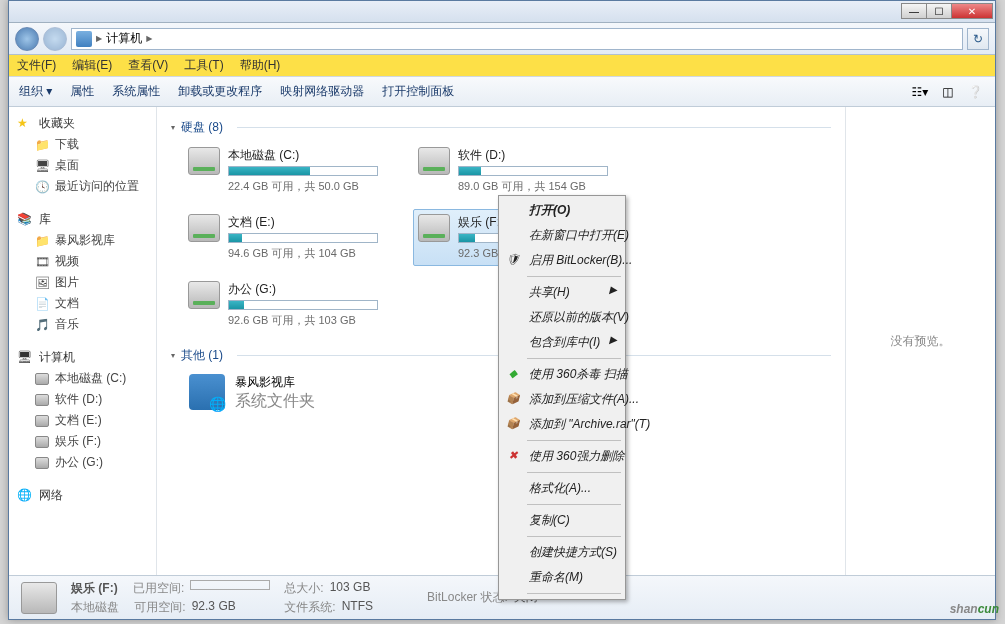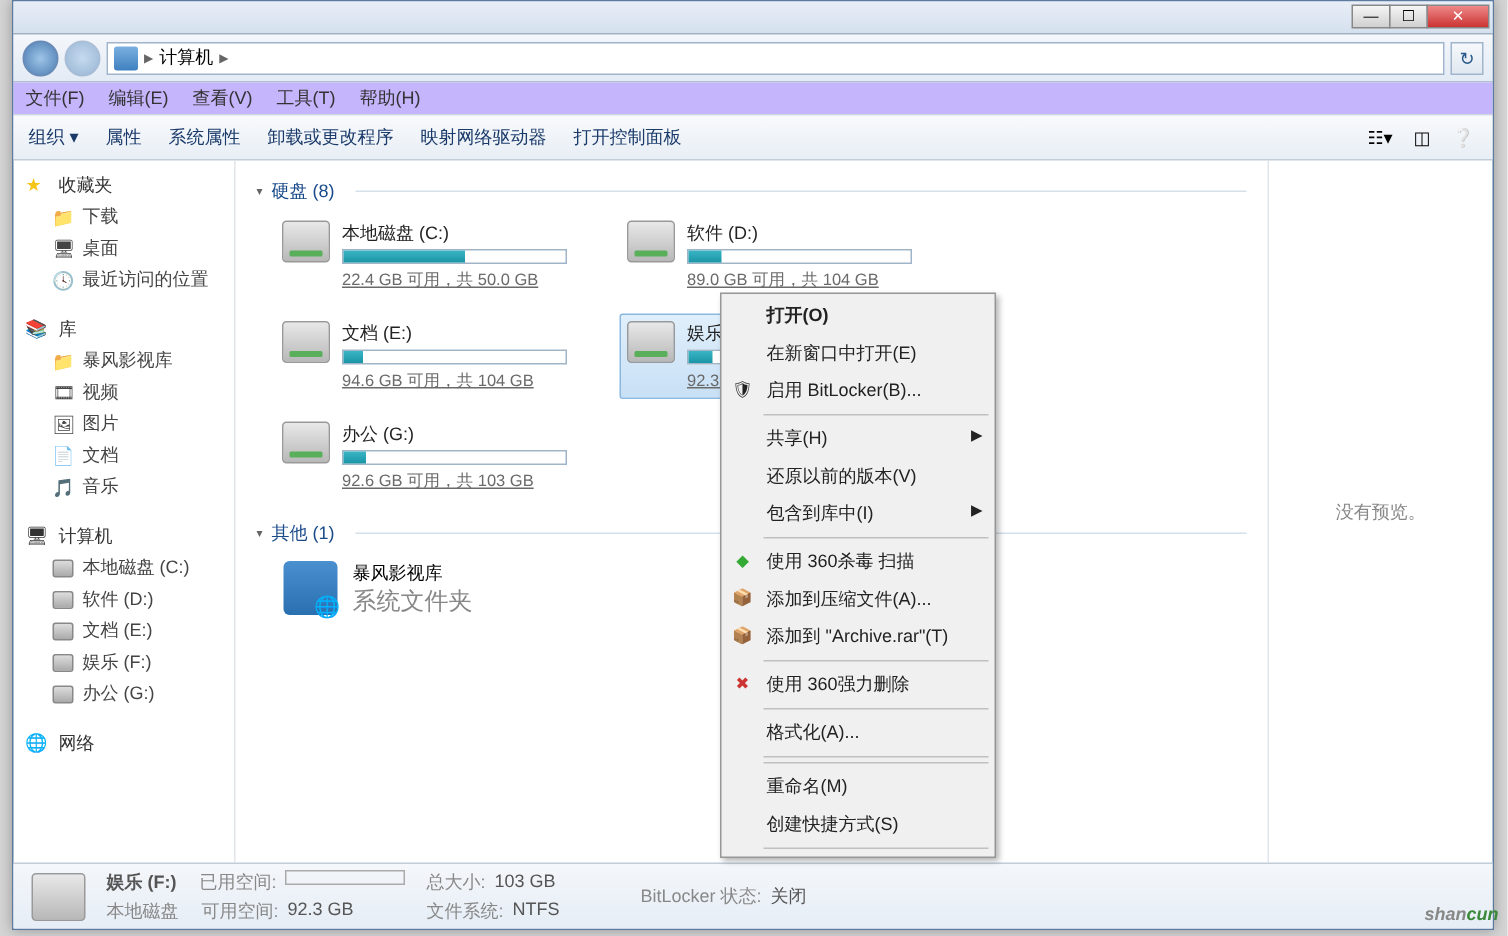--- a/index.html
+++ b/index.html
@@ -10,21 +10,21 @@
 .titlebar-btn { width:26px; height:16px; border:1px solid #888; background:linear-gradient(#f5f5f5,#d0d0d0); display:flex; align-items:center; justify-content:center; font-size:10px; margin-left:-1px; }
 .titlebar-btn.close { background:linear-gradient(#e88,#c33); color:#fff; width:42px; }
 .navbar { height:32px; background:linear-gradient(#f4f7fb,#e3ebf5); border-bottom:1px solid #b0c0d0; display:flex; align-items:center; padding:0 6px; gap:4px; }
 .navbtn { width:24px; height:24px; border-radius:50%; background:radial-gradient(#9ec5e8,#4a7ab0); border:1px solid #6a8ab5; }
 .breadcrumb { flex:1; height:22px; border:1px solid #a0b5cc; background:#fff; display:flex; align-items:center; padding:0 4px; gap:4px; }
 .bc-icon { width:16px; height:16px; background:linear-gradient(#7ab0e0,#4080c0); border-radius:2px; }
 .bc-sep { color:#888; }
 .refresh-btn { width:22px; height:22px; border:1px solid #a0b5cc; background:linear-gradient(#f5f8fb,#e0e8f0); display:flex; align-items:center; justify-content:center; color:#2a5a8a; }
 .searchbox { width:190px; height:22px; border:1px solid #a0b5cc; background:#fff; display:flex; align-items:center; padding:0 4px; color:#888; font-style:italic; }
 .search-icon { margin-left:auto; color:#555; font-style:normal; }
-.menubar { height:22px; background:#c4b5fd; border-bottom:1px solid #d0d8e0; display:flex; align-items:center; padding:0 8px; gap:16px; }
+.menubar { height:22px; background:#fde047; border-bottom:1px solid #d0d8e0; display:flex; align-items:center; padding:0 8px; gap:16px; }
 .menu-item { color:#333; cursor:default; }
 .toolbar { height:30px; background:linear-gradient(#f8fafc,#e8eef5); border-bottom:1px solid #c0ccd8; display:flex; align-items:center; padding:0 10px; gap:18px; }
 .tool-item { color:#1a3a6a; }
 .tool-right { margin-left:auto; display:flex; gap:10px; align-items:center; }
 .tool-icon { width:18px; height:18px; display:inline-flex; align-items:center; justify-content:center; }
 .content { display:flex; height:468px; }
 .sidebar { width:148px; border-right:1px solid #e0e5ea; padding:6px 0; overflow:auto; }
 .side-group { margin-bottom:12px; }
 .side-hdr { display:flex; align-items:center; gap:6px; padding:2px 8px; color:#333; }
 .side-hdr .ico { width:16px; height:16px; }
@@ -36,30 +36,30 @@
 .group-hdr::after { content:""; flex:1; height:1px; background:#d5e0ea; margin-left:8px; }
 .drives { display:flex; flex-wrap:wrap; gap:10px 30px; margin:6px 0 14px 12px; }
 .drive { width:200px; display:flex; gap:8px; padding:4px; border:1px solid transparent; border-radius:2px; }
 .drive.selected { background:linear-gradient(#e0effb,#c8e0f5); border:1px solid #8ab8e0; }
 .drive-icon { width:32px; height:28px; background:linear-gradient(#e8e8e8,#b8b8b8); border:1px solid #999; border-radius:3px; position:relative; }
 .drive-icon::after { content:""; position:absolute; bottom:3px; left:4px; width:22px; height:4px; background:#5ab05a; border-radius:1px; }
 .drive-info { flex:1; }
 .drive-name { color:#222; margin-bottom:2px; }
 .drive-bar { height:10px; border:1px solid #a0b5c8; background:#fff; margin-bottom:3px; position:relative; }
 .drive-fill { height:100%; background:linear-gradient(#3ab5c5,#1a95a5); }
-.drive-stat { color:#6a6a6a; font-size:11px;text-decoration:underline; }
+.drive-stat { color:#6a6a6a; font-size:11px; }
 .other-item { display:flex; gap:10px; margin-left:12px; padding:6px; }
 .other-icon { width:36px; height:36px; background:linear-gradient(#4a90d0,#2a70b0); border-radius:4px; position:relative; }
 .other-icon::after { content:"🌐"; position:absolute; bottom:-2px; right:-2px; font-size:14px; }
 .statusbar { height:44px; background:linear-gradient(#f4f7fb,#e6edf5); border-top:1px solid #c0ccd8; display:flex; align-items:center; padding:0 12px; gap:14px; }
 .status-icon { width:36px; height:32px; background:linear-gradient(#e8e8e8,#b8b8b8); border:1px solid #999; border-radius:3px; }
 .status-cols { display:flex; flex-direction:column; gap:2px; font-size:11px; color:#555; }
 .status-cols .row { display:flex; gap:6px; }
 .status-cols .lbl { color:#888; }
-.context-menu { position:absolute; top:195px; left:480px; width:184px; background:#f0f0f0; border:1px solid #979797; box-shadow:2px 2px 4px rgba(0,0,0,.3); padding:2px; z-index:100; }
+.context-menu { position:absolute; top:195px; left:498px; width:128px; background:#f0f0f0; border:1px solid #979797; box-shadow:2px 2px 4px rgba(0,0,0,.3); padding:2px; z-index:100;font-style:italic; }
 .cm-item { padding:4px 20px 4px 28px; position:relative; color:#222; white-space:nowrap; }
 .cm-item.bold { font-weight:bold; }
 .cm-item .arrow { position:absolute; right:6px; top:4px; font-size:10px; }
 .cm-sep { height:1px; background:#c0c0c0; margin:3px 2px 3px 26px; }
 .cm-icon { position:absolute; left:4px; top:3px; width:16px; height:16px; display:flex; align-items:center; justify-content:center; font-size:11px; }
 .star-ico { color:#f5c518; }
 .folder-ico { color:#f0c070; }
 .drive-ico-sm { width:14px; height:12px; background:linear-gradient(#ddd,#aaa); border:1px solid #888; border-radius:2px; display:inline-block; }
 .lib-ico { color:#5a9ad5; }
 .watermark { position:absolute; bottom:6px; right:6px; font-size:18px; font-weight:bold; font-style:italic; color:#4a9a4a; z-index:200; }
@@ -209,21 +209,21 @@
         <div class="drive-stat">22.4 GB 可用，共 50.0 GB</div>
       </div>
     </div>
           <div class="drive">
       <div class="drive-icon"></div>
       <div class="drive-info">
         <div class="drive-name">软件 (D:)</div>
         <div class="drive-bar">
                 <div class="drive-fill" style="width:15%"></div>
               </div>
-        <div class="drive-stat">89.0 GB 可用，共 104 GB</div>
+        <div class="drive-stat">89.0 GB 可用，共 154 GB</div>
       </div>
     </div>
           <div class="drive">
       <div class="drive-icon"></div>
       <div class="drive-info">
         <div class="drive-name">文档 (E:)</div>
         <div class="drive-bar">
                 <div class="drive-fill" style="width:9%"></div>
               </div>
         <div class="drive-stat">94.6 GB 可用，共 104 GB</div>
@@ -304,19 +304,20 @@
   <div class="cm-item"><span>包含到库中(I)</span><span class="arrow">▶</span></div>
   <div class="cm-sep"></div>
   <div class="cm-item"><span class="cm-icon" style="color:#3a3">◆</span><span>使用 360杀毒 扫描</span></div>
   <div class="cm-item"><span class="cm-icon">📦</span><span>添加到压缩文件(A)...</span></div>
   <div class="cm-item"><span class="cm-icon">📦</span><span>添加到 "Archive.rar"(T)</span></div>
   <div class="cm-sep"></div>
   <div class="cm-item"><span class="cm-icon" style="color:#c33">✖</span><span>使用 360强力删除</span></div>
   <div class="cm-sep"></div>
   <div class="cm-item">格式化(A)...</div>
   <div class="cm-sep"></div>
-  <div class="cm-sep"></div>
+  <div class="cm-item">复制(C)</div>
+  <div class="cm-sep"></div>
+  <div class="cm-item">创建快捷方式(S)</div>
   <div class="cm-item">重命名(M)</div>
-  <div class="cm-item">创建快捷方式(S)</div>
   <div class="cm-sep"></div>
 </div>
 
 <div class="watermark"><span>shan</span><b style="color:#3a8a3a">cun</b></div>
 
 </body></html>

